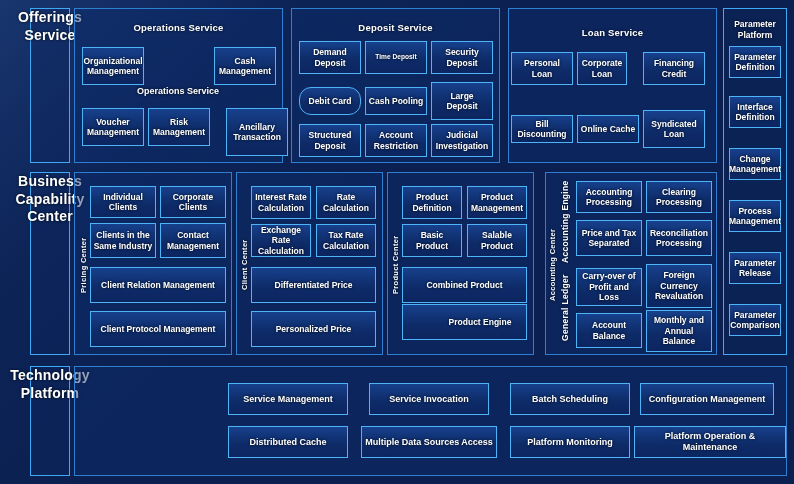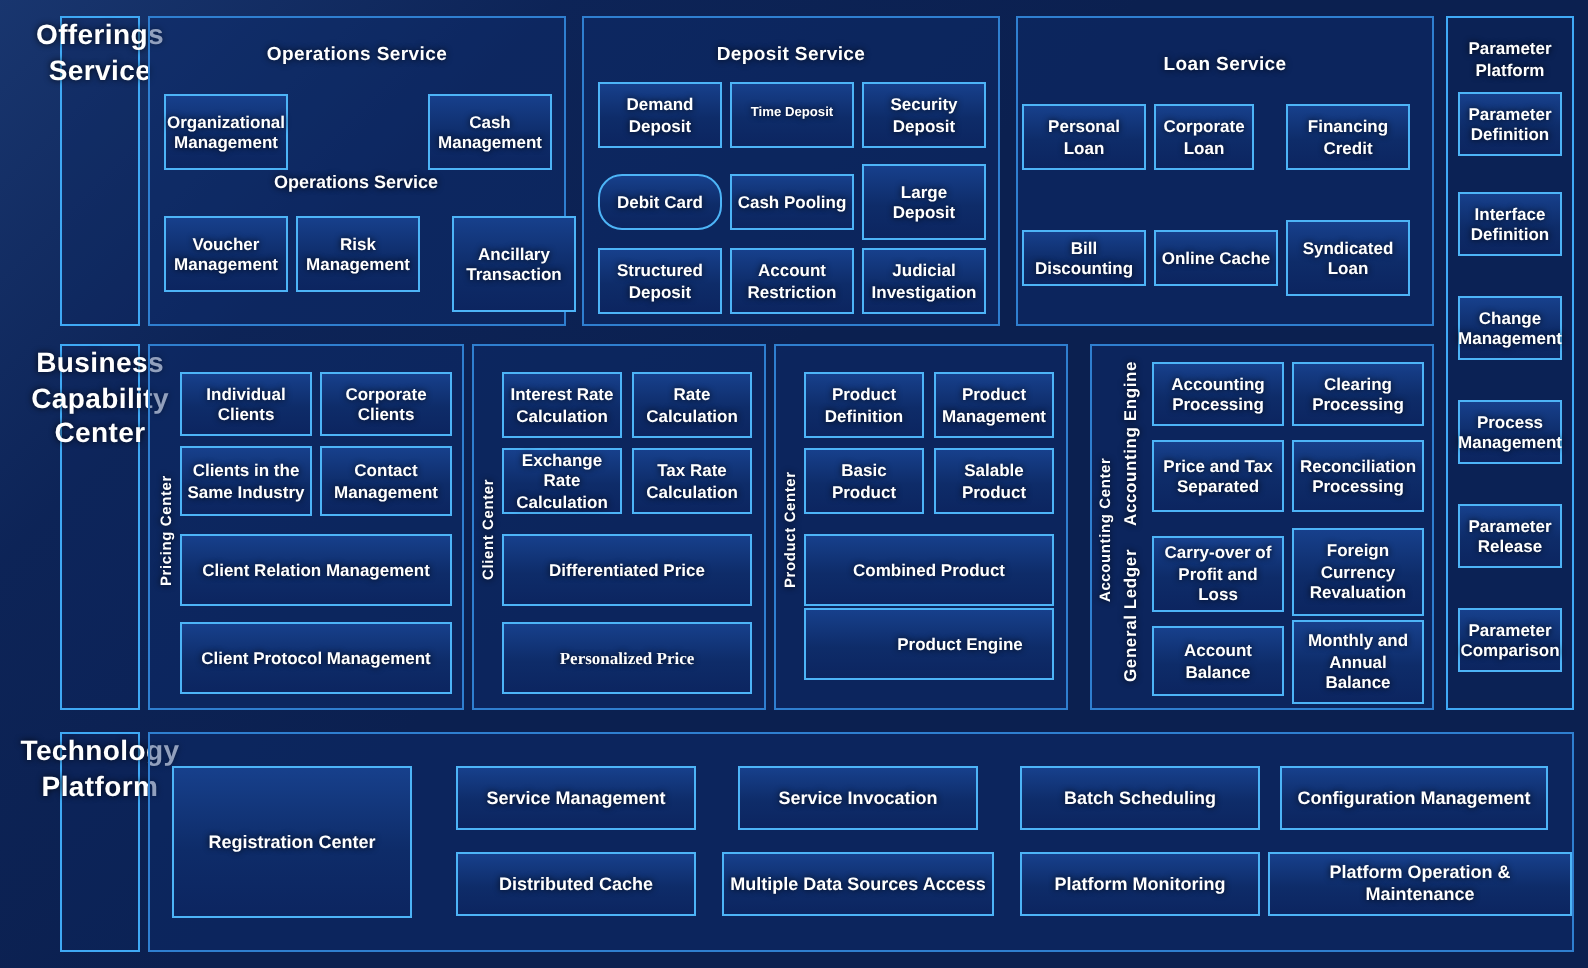--- a/index.html
+++ b/index.html
@@ -171,21 +171,21 @@
   <div class="box" style="left:90px;top:267px;width:136px;height:36px;">Client Relation Management</div>
   <div class="box" style="left:90px;top:311px;width:136px;height:36px;">Client Protocol Management</div>
 
   <div class="group" style="left:236px;top:172px;width:147px;height:183px;"></div>
   <div class="vlabel" style="left:238px;top:210px;width:12px;height:110px;">Client Center</div>
   <div class="box" style="left:251px;top:186px;width:60px;height:33px;">Interest Rate Calculation</div>
   <div class="box" style="left:316px;top:186px;width:60px;height:33px;">Rate Calculation</div>
   <div class="box" style="left:251px;top:224px;width:60px;height:33px;">Exchange Rate Calculation</div>
   <div class="box" style="left:316px;top:224px;width:60px;height:33px;">Tax Rate Calculation</div>
   <div class="box" style="left:251px;top:267px;width:125px;height:36px;">Differentiated Price</div>
-  <div class="box" style="left:251px;top:311px;width:125px;height:36px;font-family:Liberation Serif, serif;">Personalized Price</div>
+  <div class="box" style="left:251px;top:311px;width:125px;height:36px;">Personalized Price</div>
 
   <div class="group" style="left:387px;top:172px;width:147px;height:183px;"></div>
   <div class="vlabel" style="left:389px;top:210px;width:12px;height:110px;">Product Center</div>
   <div class="box" style="left:402px;top:186px;width:60px;height:33px;">Product Definition</div>
   <div class="box" style="left:467px;top:186px;width:60px;height:33px;">Product Management</div>
   <div class="box" style="left:402px;top:224px;width:60px;height:33px;">Basic Product</div>
   <div class="box" style="left:467px;top:224px;width:60px;height:33px;">Salable Product</div>
   <div class="box" style="left:402px;top:267px;width:125px;height:36px;">Combined Product</div>
   <div class="box" style="left:402px;top:304px;width:125px;height:36px;padding-left:33px;">Product Engine</div>
 
@@ -198,21 +198,20 @@
   <div class="box" style="left:646px;top:220px;width:66px;height:36px;">Reconciliation Processing</div>
 
   <div class="vlabel big" style="left:559px;top:266px;width:12px;height:84px;">General  Ledger</div>
   <div class="box" style="left:576px;top:268px;width:66px;height:38px;">Carry-over of Profit and Loss</div>
   <div class="box" style="left:646px;top:264px;width:66px;height:44px;">Foreign Currency Revaluation</div>
   <div class="box" style="left:576px;top:313px;width:66px;height:35px;">Account Balance</div>
   <div class="box" style="left:646px;top:310px;width:66px;height:42px;">Monthly and Annual Balance</div>
 
   <div class="group" style="left:74px;top:366px;width:713px;height:110px;"></div>
 
-  <div class="box wide" style="left:86px;top:383px;width:120px;height:76px;">Registration Center</div>
 
   <div class="box wide" style="left:228px;top:383px;width:120px;height:32px;">Service Management</div>
   <div class="box wide" style="left:369px;top:383px;width:120px;height:32px;">Service Invocation</div>
   <div class="box wide" style="left:510px;top:383px;width:120px;height:32px;">Batch Scheduling</div>
   <div class="box wide" style="left:640px;top:383px;width:134px;height:32px;">Configuration Management</div>
 
   <div class="box wide" style="left:228px;top:426px;width:120px;height:32px;">Distributed Cache</div>
   <div class="box wide" style="left:361px;top:426px;width:136px;height:32px;">Multiple Data Sources Access</div>
   <div class="box wide" style="left:510px;top:426px;width:120px;height:32px;">Platform Monitoring</div>
   <div class="box wide" style="left:634px;top:426px;width:152px;height:32px;">Platform Operation &amp; Maintenance</div>

